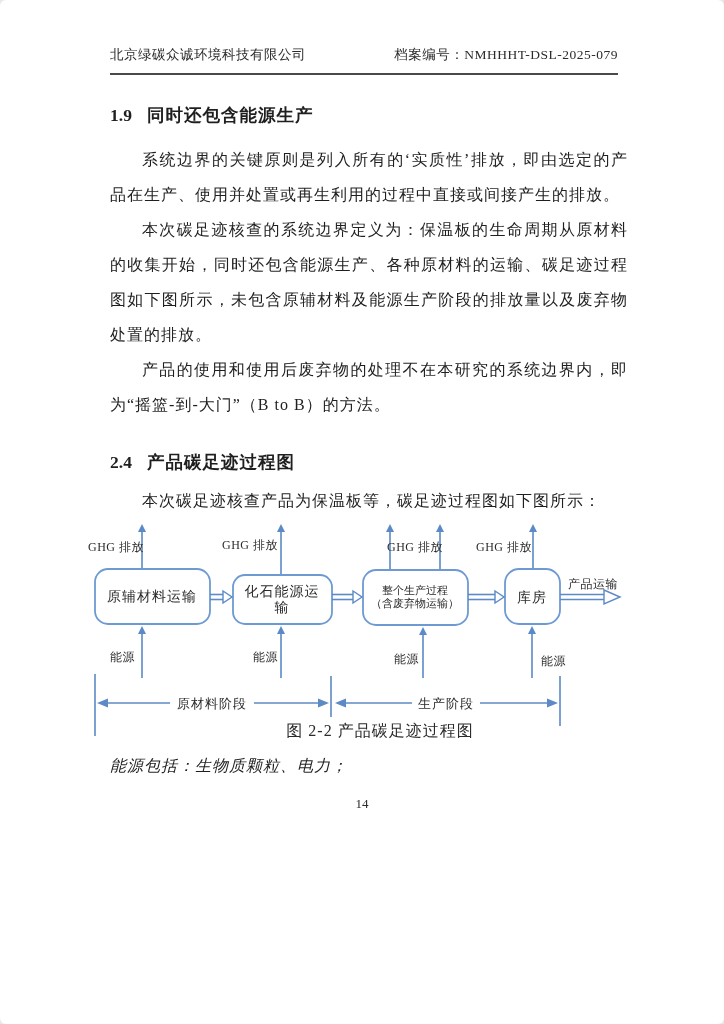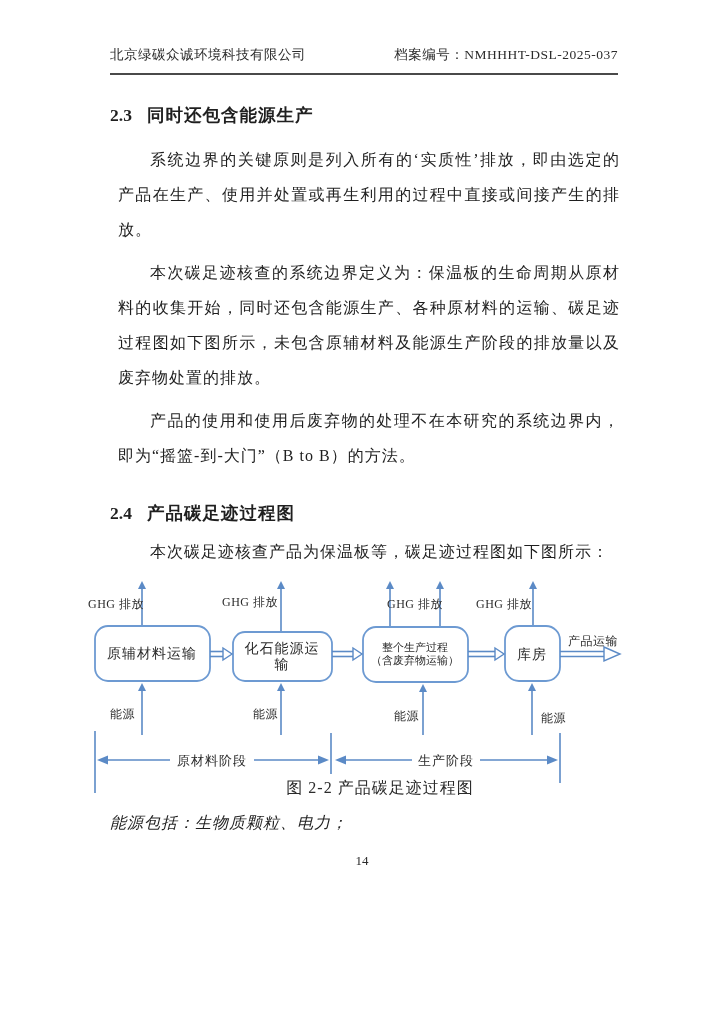--- a/index.html
+++ b/index.html
@@ -1,31 +1,31 @@
 <!DOCTYPE html>
 <html><head>
 <meta charset="utf-8">
 <style>
   html,body{margin:0;padding:0;background:#e8e8e8;}
   .page{
     width:724px;height:1024px;background:#ffffff;position:relative;
     margin:0 auto;overflow:hidden;
-    font-family:"Liberation Serif","DejaVu Serif",serif;color:#1f1f1f;
+    font-family:"Liberation Serif","DejaVu Serif",serif;color:#1f1f1f;border-radius:6px;
   }
   .header{
     display:flex;justify-content:space-between;align-items:flex-end;
     margin:46px 106px 0 110px;padding-bottom:9px;
     border-bottom:2px solid #4a4a4a;font-size:13.5px;color:#2b2b2b;
     letter-spacing:0.5px;
   }
   .h-section{margin:28px 96px 0 110px;font-size:17.5px;font-weight:bold;letter-spacing:1px;}
   .h-num{margin-right:15px;letter-spacing:0;}
   .body-text{margin:15px 96px 0 110px;}
   .body-text p{
-    margin:8px;text-indent:2em;font-size:16px;line-height:35px;
+    margin:0;text-indent:2em;font-size:16px;line-height:35px;
     text-align:justify;letter-spacing:1px;
   }
   .intro{margin-top:9px;}
   svg.diagram{display:block;margin-top:2px;}
   .notes{margin:4px 96px 0 110px;font-size:16px;line-height:28px;letter-spacing:1px;font-style:italic;}
   .page-num{text-align:center;margin-top:16px;font-size:13px;color:#2b2b2b;}
   .dg-line{stroke:#5b8ac6;stroke-width:1.6;fill:none;}
   .dg-head{fill:#5b8ac6;stroke:none;}
   .dg-open{fill:#ffffff;stroke:#5b8ac6;stroke-width:1.4;}
   .dg-box{fill:#ffffff;stroke:#6d9ad2;stroke-width:1.8;}
@@ -36,25 +36,25 @@
   .dg-stage{font-size:13px;text-anchor:middle;letter-spacing:1px;}
   .dg-caption{font-size:16px;text-anchor:middle;letter-spacing:1px;}
 </style>
 </head>
 <body>
 
 <div class="page">
 
   <div class="header">
     <span>北京绿碳众诚环境科技有限公司</span>
-    <span>档案编号：NMHHHT-DSL-2025-037</span>
+    <span>档案编号：NMHHHT-DSL-2025-079</span>
   </div>
 
   <div class="h-section">
-    <span class="h-num">2.3</span><span>同时还包含能源生产</span>
+    <span class="h-num">1.9</span><span>同时还包含能源生产</span>
   </div>
 
   <div class="body-text">
     <p>系统边界的关键原则是列入所有的‘实质性’排放，即由选定的产品在生产、使用并处置或再生利用的过程中直接或间接产生的排放。</p>
     <p>本次碳足迹核查的系统边界定义为：保温板的生命周期从原材料的收集开始，同时还包含能源生产、各种原材料的运输、碳足迹过程图如下图所示，未包含原辅材料及能源生产阶段的排放量以及废弃物处置的排放。</p>
     <p>产品的使用和使用后废弃物的处理不在本研究的系统边界内，即为“摇篮-到-大门”（B to B）的方法。</p>
   </div>
 
   <div class="h-section">
     <span class="h-num">2.4</span><span>产品碳足迹过程图</span>

